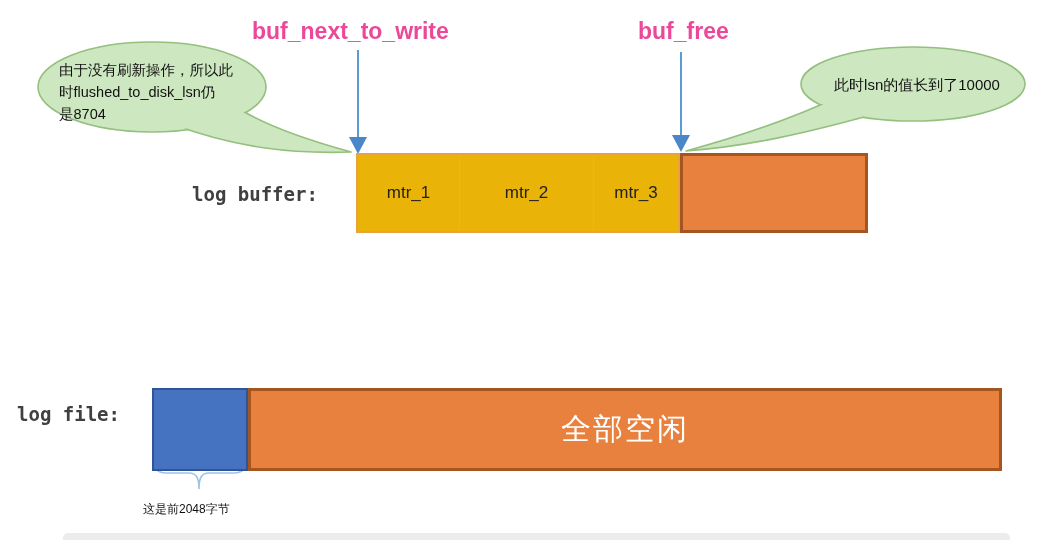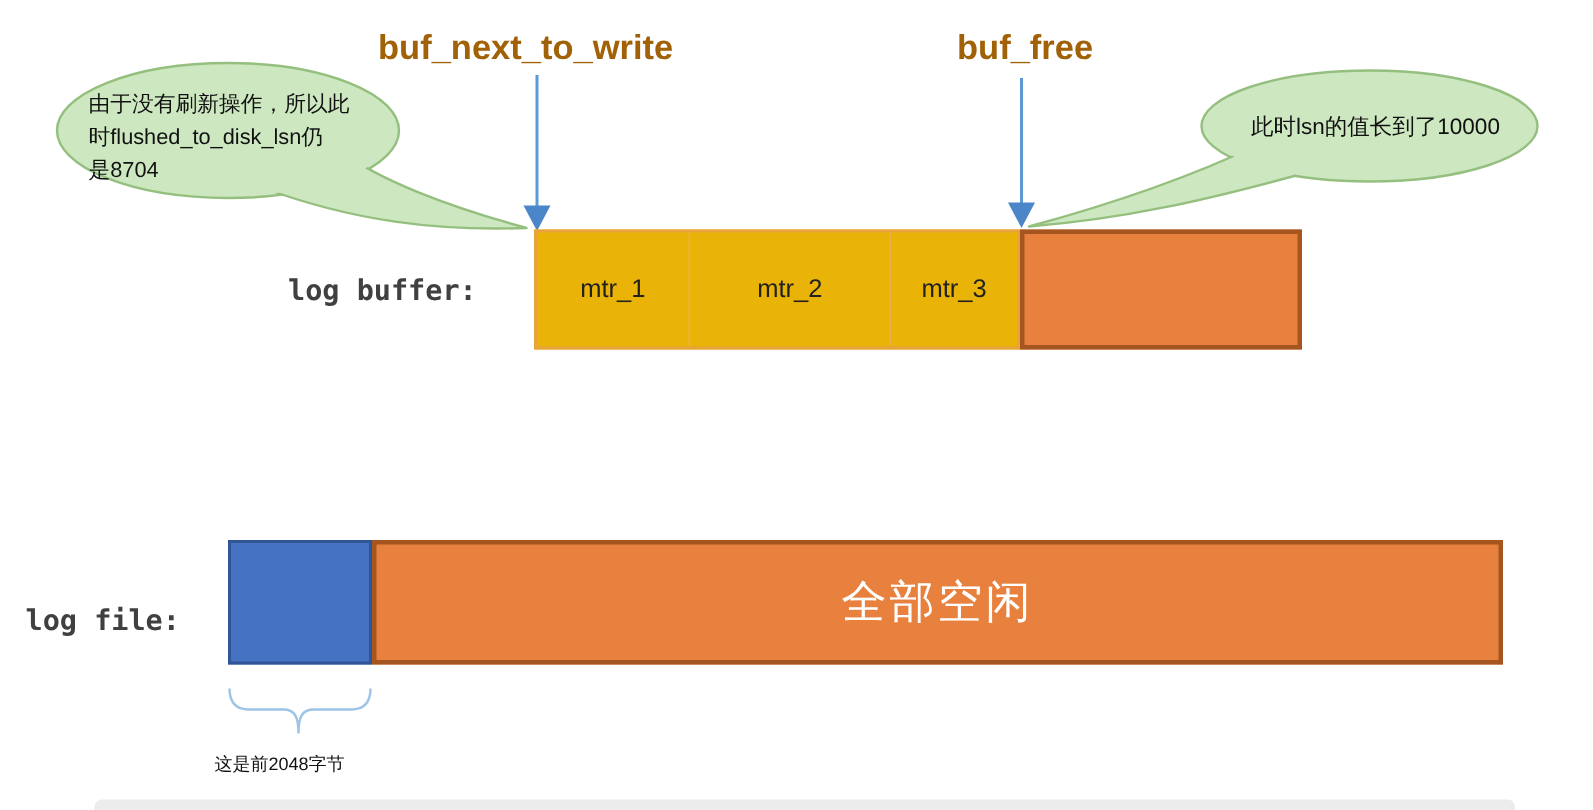--- a/index.html
+++ b/index.html
@@ -3,42 +3,42 @@
 <meta charset="utf-8">
 <style>
   html,body{margin:0;padding:0;background:#ffffff;}
   .canvas{
     position:relative;width:1062px;height:540px;background:#ffffff;overflow:hidden;
     font-family:"Liberation Sans", sans-serif;
   }
   svg.overlay{position:absolute;left:0;top:0;width:1062px;height:540px;}
 
   .pointer-label{
-    position:absolute;font-weight:bold;font-size:23px;color:#a16207;
+    position:absolute;font-weight:bold;font-size:23px;color:#ec4899;
     font-family:"Liberation Sans", sans-serif;letter-spacing:0px;white-space:nowrap;
   }
   .bubble-text{
     position:absolute;color:#111;font-size:14.5px;line-height:1.5;
     white-space:pre-line;font-family:"Liberation Sans", sans-serif;
   }
   .row-label{
     position:absolute;font-family:"DejaVu Sans Mono", monospace;font-weight:bold;
     font-size:19px;color:#404040;white-space:nowrap;
   }
 
   .logbuffer-bar{position:absolute;left:356px;top:153px;display:flex;}
   .light-group{display:flex;border:2px solid #E8A33D;background:#eab308;}
   .seg{display:flex;align-items:center;justify-content:center;
        font-size:17px;color:#222;box-sizing:border-box;height:76px;}
   .seg+.seg{border-left:1px solid #EDAF45;}
   .free-seg{
     box-sizing:border-box;height:80px;background:#E8813E;border:3px solid #A5551F;
   }
 
-  .logfile-bar{position:absolute;left:152px;top:360px;display:flex;justify-content:space-between;}
+  .logfile-bar{position:absolute;left:152px;top:388px;display:flex;justify-content:space-between;}
   .blue-seg{box-sizing:border-box;width:96px;height:83px;background:#4673C1;border:2px solid #2F5597;}
   .file-free-seg{
     box-sizing:border-box;width:754px;height:83px;background:#E8813E;border:3px solid #A5551F;
     display:flex;align-items:center;justify-content:center;
     color:#ffffff;font-size:30px;letter-spacing:2px;
   }
   .caption{position:absolute;font-size:12px;color:#111;white-space:nowrap;}
 </style>
 </head>
 <body>

